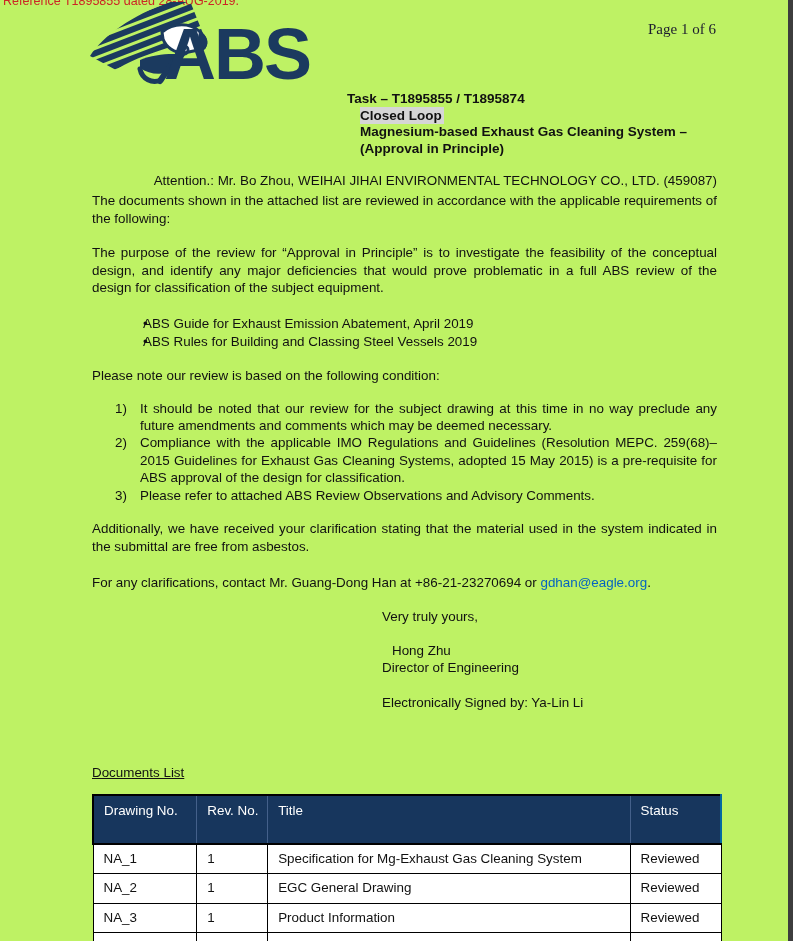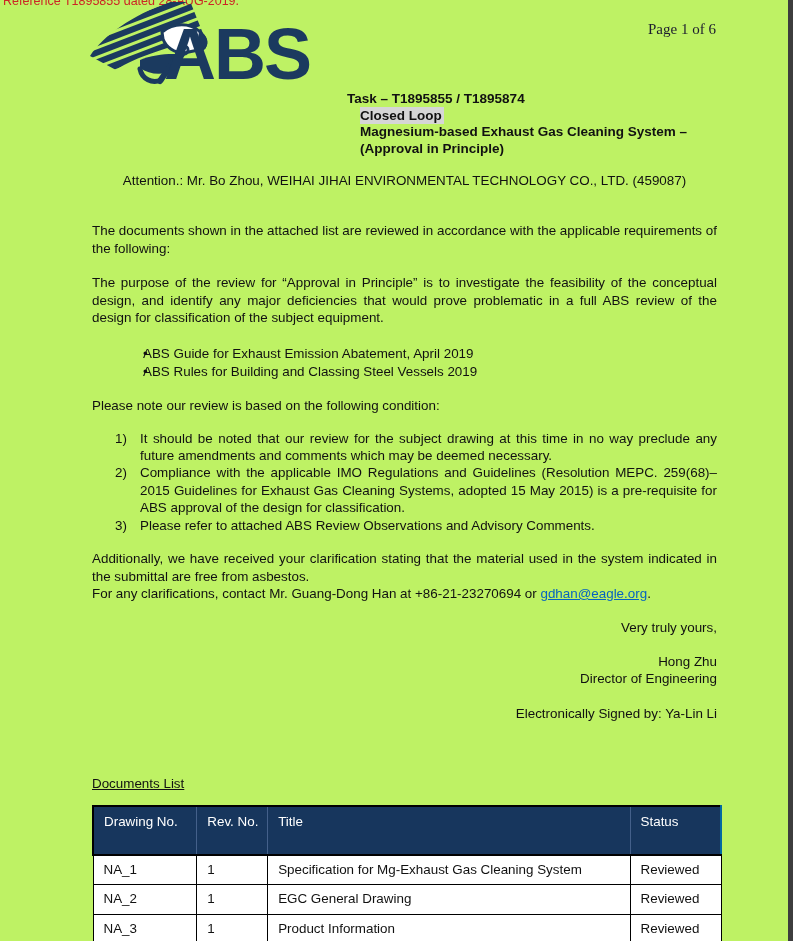--- a/index.html
+++ b/index.html
@@ -25,37 +25,37 @@
     font-size:13.5px; font-weight:bold; line-height:16.5px; color:#111;
   }
   .task-block .indent { padding-left:13px; }
   .hl { background:#d6d6d6; padding:1px 2px 1px 0; }
 
   .letter-body {
     position:absolute; left:92px; top:172px; width:625px;
     font-size:13.4px; line-height:17.4px; color:#111;
   }
   .para { text-align:justify; }
-  .attention { margin-bottom:33px; text-align:center; }
+  .attention { margin-bottom:3px; text-align:right; }
   .p1 { margin-bottom:19px; }
   .p2 { margin-bottom:17px; }
   .bullets { margin-bottom:17px; }
   .bullet-row { display:flex; }
   .bullet-row .dot { width:25px; padding-left:51px; flex:none; }
   .bullet-row .btxt { flex:1; }
   .note { margin-bottom:15px; }
   .numlist { margin-bottom:16px; }
   .num-row { display:flex; }
   .num-row .num { width:25px; padding-left:23px; flex:none; white-space:nowrap; }
   .num-row .ntxt { flex:1; text-align:justify; padding-left:23px; }
   .num-row .num + .ntxt { padding-left:0; margin-left:23px; }
-  .asbestos { margin-bottom:0; }
+  .asbestos { margin-bottom:19px; }
   .contact { }
-  a.email { color:#0563c1; text-decoration:underline; cursor:pointer; }
-  .closing-block { margin-top:17px; margin-left:290px;text-align:right; }
+  a.email { color:#0563c1; cursor:pointer; }
+  .closing-block { margin-top:17px; margin-left:290px; }
   .closing-block .gap1 { margin-top:16px;margin-left:10px; }
   .closing-block .gap2 { margin-top:17px; }
   .docs-heading { margin-top:53px; text-decoration:underline; }
 
   table.docs {
     margin-top:13px; border-collapse:collapse; width:630px;
     font-size:13.4px;
   }
   table.docs th {
     background:#17365d; color:#ffffff; font-weight:normal; text-align:left;

